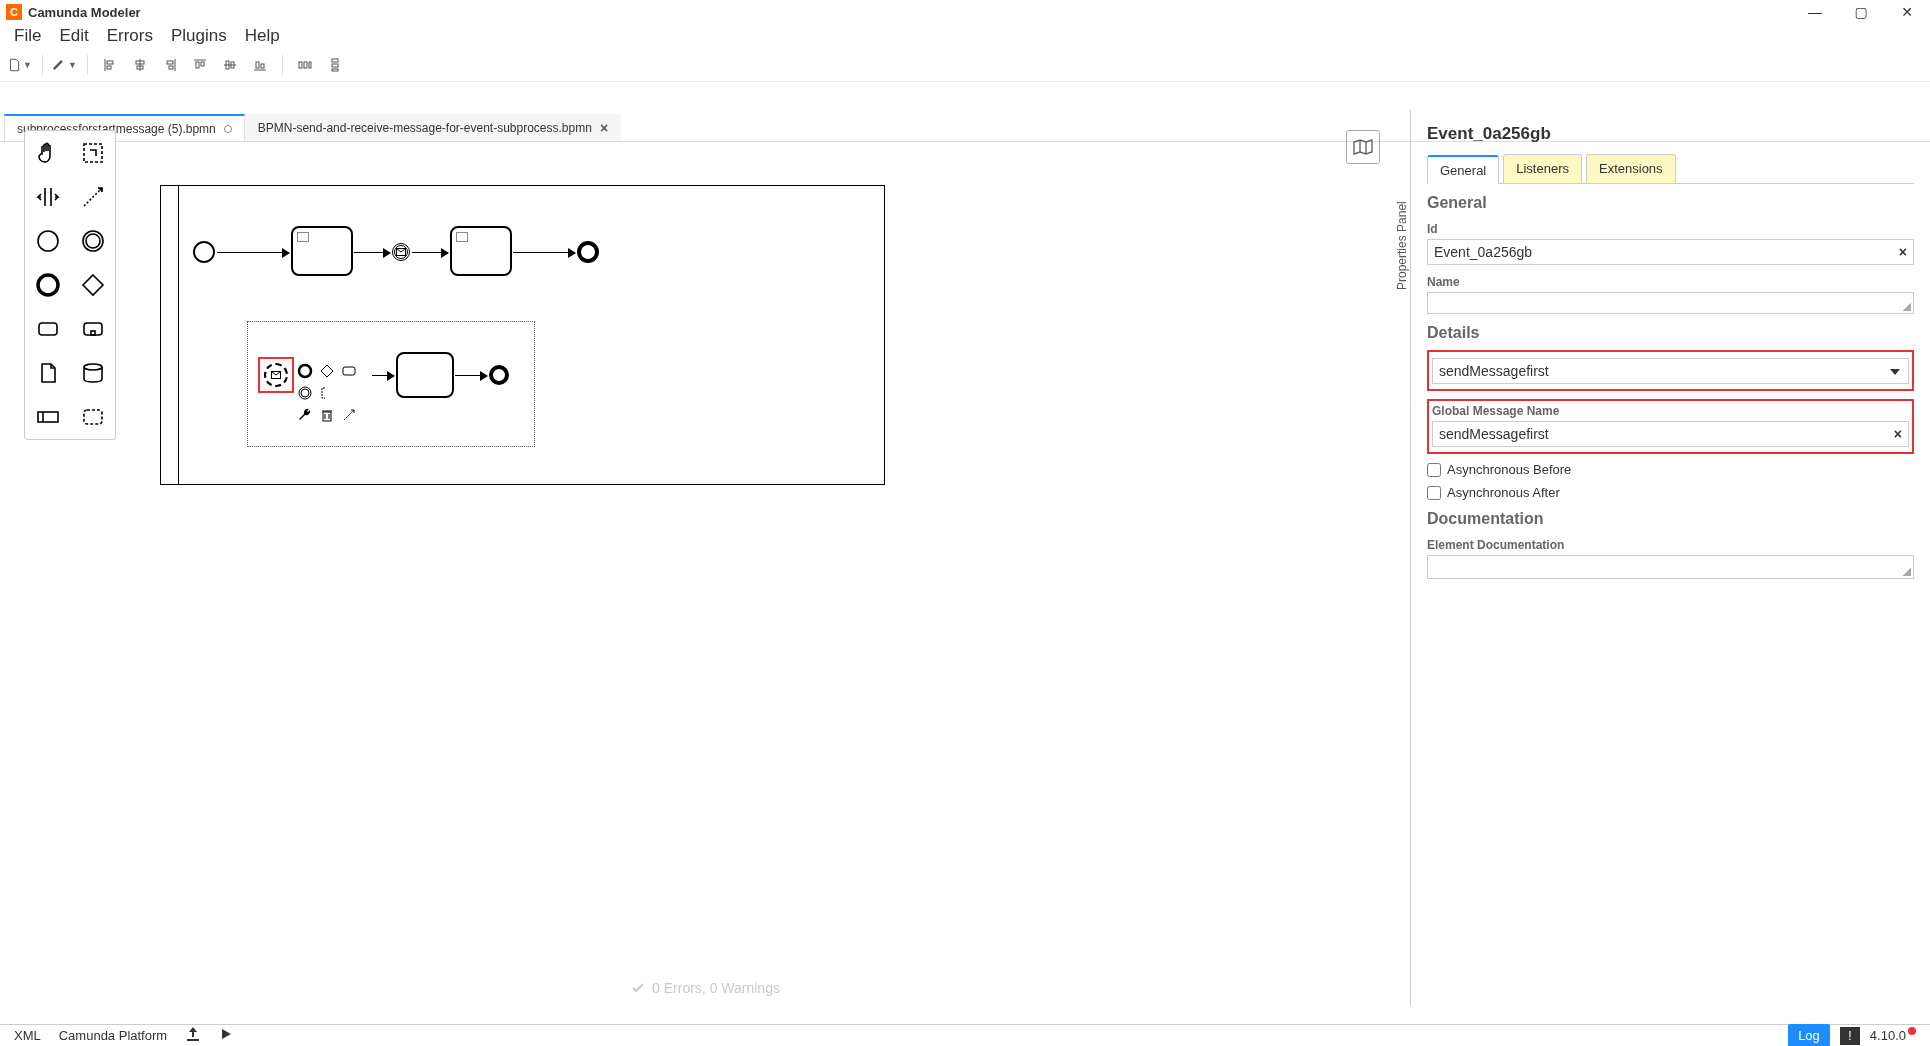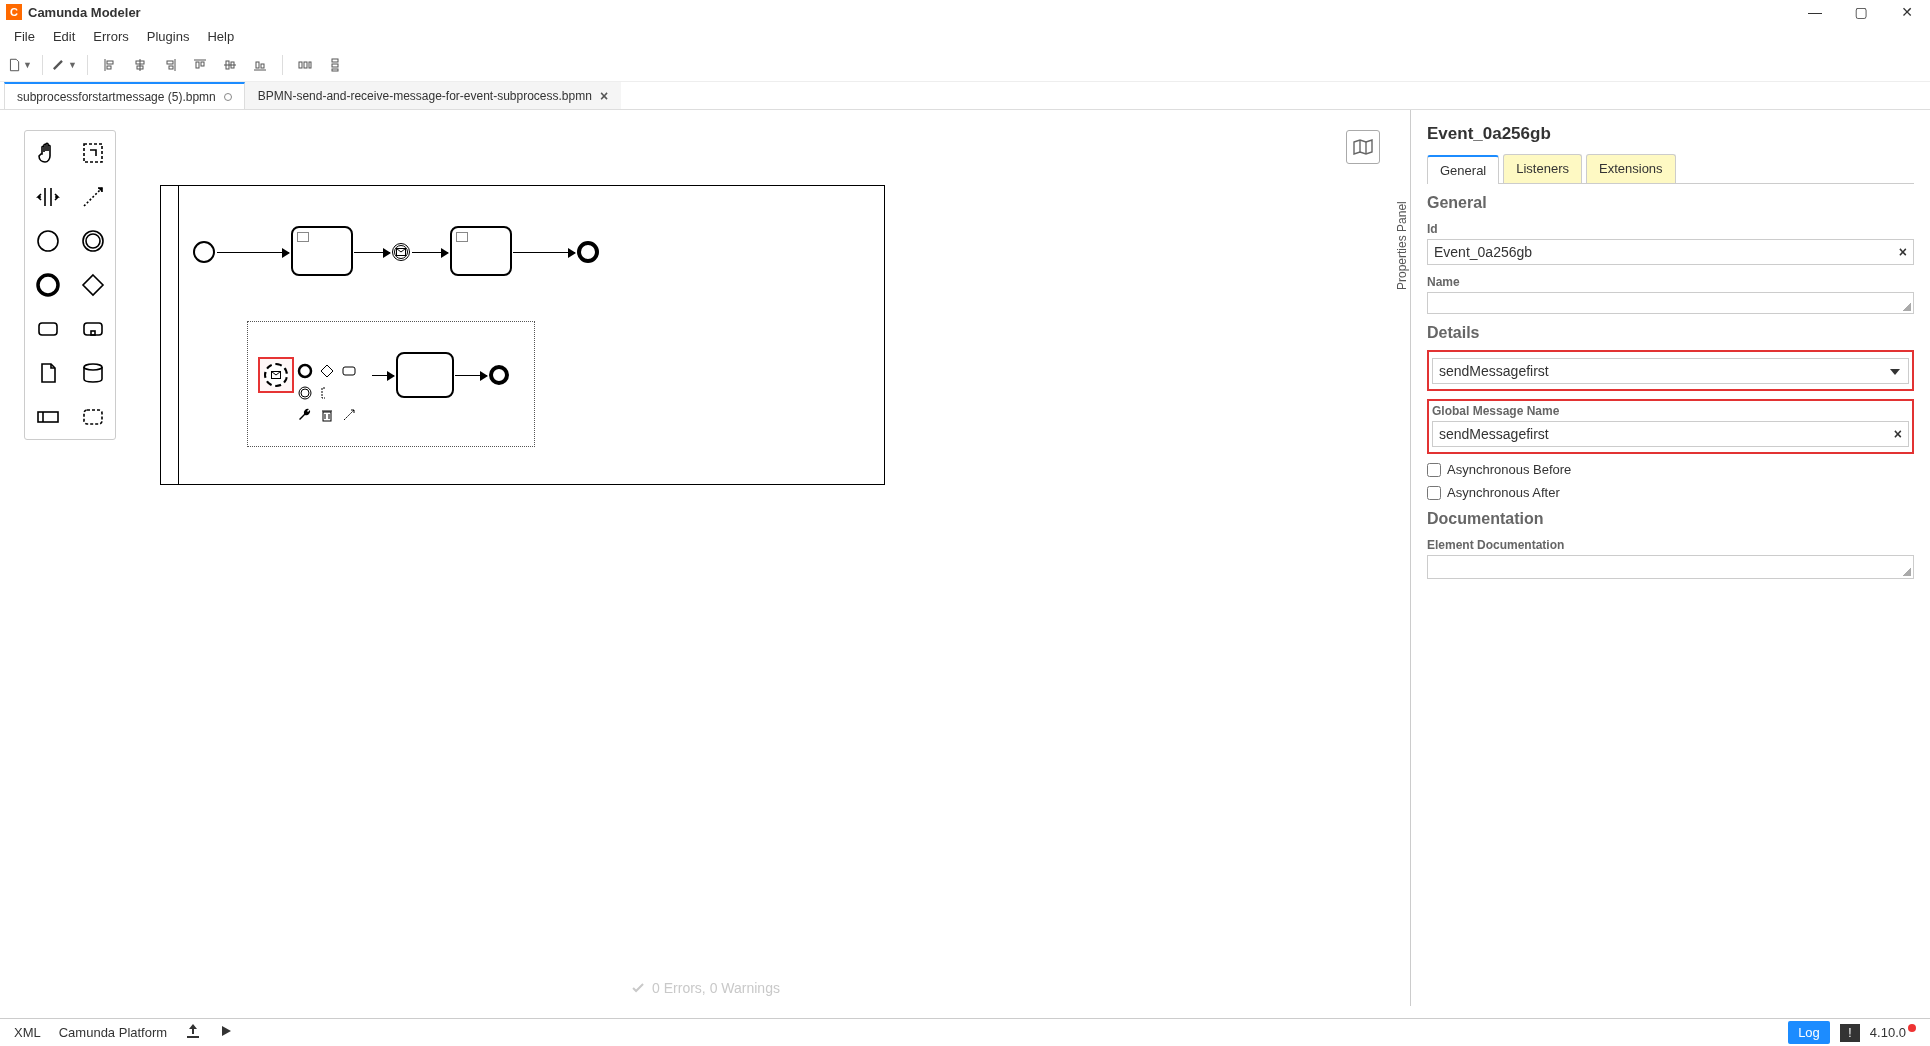--- a/index.html
+++ b/index.html
@@ -7,31 +7,31 @@
 
 
 .titlebar { height: 24px; display: flex; align-items: center; padding: 0 6px; position: relative; }
 .titlebar .app-icon { width: 16px; height: 16px; background: #ff6a00; display: inline-flex; align-items: center; justify-content: center; color: #fff; font-size: 11px; font-weight: bold; margin-right: 6px; }
 .titlebar .title { font-size: 13px; font-weight: bold; }
 .win-controls { position: absolute; right: 0; top: 0; display: flex; }
 .win-controls div { width: 46px; height: 24px; display: flex; align-items: center; justify-content: center; font-size: 14px; }
 
 
 .menubar { height: 24px; display: flex; align-items: center; padding: 0 6px; gap: 2px; }
-.menubar span { padding: 2px 8px; font-size: 13px; }
+.menubar span { padding: 2px 8px; font-size: 17px; }
 
 
 .toolbar { height: 34px; display: flex; align-items: center; padding: 0 8px; gap: 6px; border-bottom: 1px solid #eee; }
 .toolbar .tbtn { width: 24px; height: 24px; display: flex; align-items: center; justify-content: center; color: #555; }
 .toolbar .tbtn svg { width: 16px; height: 16px; }
 .toolbar .sep { width: 1px; height: 20px; background: #ddd; margin: 0 4px; }
 .toolbar .caret { font-size: 9px; margin-left: 2px; color: #666; }
 
 
-.tabstrip { height: 28px; display: flex; align-items: stretch; border-bottom: 1px solid #ddd; padding-left: 4px; }
+.tabstrip { height: 28px; display: flex; align-items: stretch; border-bottom: 1px solid #ddd; padding-left: 4px; margin-top: 32px; }
 .tab { display: flex; align-items: center; padding: 0 12px; font-size: 12px; border: 1px solid transparent; border-bottom: none; background: #f5f5f5; gap: 8px; }
 .tab.active { border-top: 2px solid #1c8cff; background: #fff; border-left: 1px solid #ddd; border-right: 1px solid #ddd; }
 .tab .dirty { width: 8px; height: 8px; border: 1px solid #888; border-radius: 50%; }
 .tab .close { font-size: 14px; font-weight: bold; color: #555; cursor: pointer; }
 
 
 .main { position: absolute; top: 110px; bottom: 40px; left: 0; right: 0; display: flex; }
 .canvas-wrap { flex: 1; position: relative; }
 .prop-panel { width: 520px; border-left: 1px solid #ccc; padding: 14px 16px 0 16px; position: relative; }
 
@@ -79,21 +79,21 @@
 .pp-input .clear { position: absolute; right: 6px; top: 4px; font-weight: bold; cursor: pointer; }
 .pp-select { width: 100%; border: 1px solid #ccc; padding: 4px 6px; font-size: 14px; margin-top: 3px; background: #fff; position: relative; }
 .pp-select::after { content: ""; position: absolute; right: 8px; top: 10px; border-left: 5px solid transparent; border-right: 5px solid transparent; border-top: 6px solid #333; }
 .pp-textarea { width: 100%; border: 1px solid #ccc; min-height: 20px; resize: vertical; margin-top: 3px; position: relative; }
 .pp-textarea::after { content: ""; position: absolute; right: 2px; bottom: 2px; width: 8px; height: 8px; background: linear-gradient(135deg, transparent 50%, #aaa 50%); }
 .red-box { border: 2px solid #e23333; padding: 3px 3px 5px 3px; margin-top: 8px; }
 .chk { display: flex; align-items: center; gap: 6px; margin-top: 8px; font-size: 13px; }
 .chk input { width: 14px; height: 14px; }
 
 
-.footer { position: absolute; bottom: 0; left: 0; right: 0; height: 28px; border-top: 1px solid #ccc; display: flex; align-items: center; padding: 0 14px; font-size: 13px; }
+.footer { position: absolute; bottom: 0; left: 0; right: 0; height: 22px; border-top: 1px solid #ccc; display: flex; align-items: center; padding: 0 14px; font-size: 13px; }
 .footer .left { display: flex; gap: 18px; align-items: center; }
 .footer .right { margin-left: auto; display: flex; gap: 10px; align-items: center; }
 .log-btn { background: #1c8cff; color: #fff; padding: 4px 10px; border-radius: 2px; }
 .warn-ico { background: #333; color: #fff; width: 20px; height: 18px; display: flex; align-items: center; justify-content: center; font-size: 12px; }
 .ver-dot { width: 8px; height: 8px; background: #e33; border-radius: 50%; display: inline-block; margin-left: 2px; position: relative; top: -5px; }
 </style>
 </head>
 <body>
 
 <div class="titlebar">

